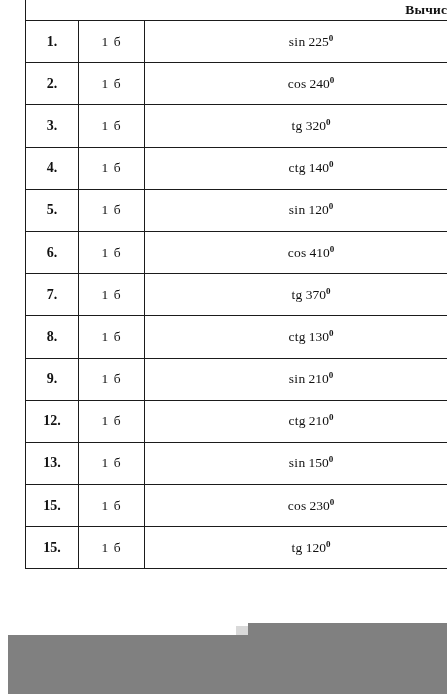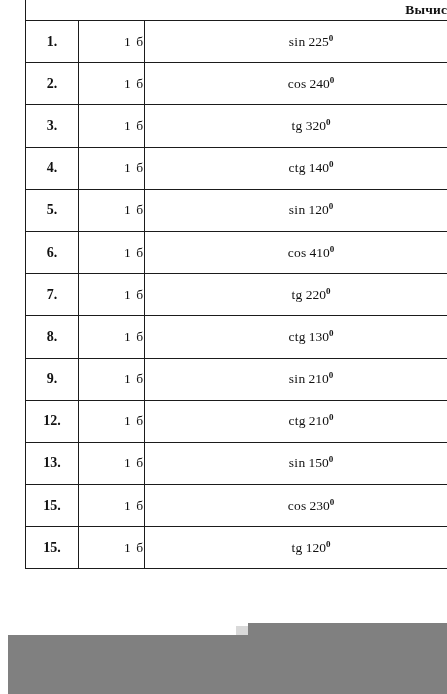--- a/index.html
+++ b/index.html
@@ -65,21 +65,21 @@
   col.c-num   { width: 53px; }
   col.c-pts   { width: 66px; }
   col.c-task  { width: 305px; }
 
   td.num {
     text-align: center;
     font-weight: bold;
     font-size: 14px;
   }
   td.pts {
-    text-align: right;
+    text-align: center;
     font-size: 13.5px;
     letter-spacing: 1px;
     margin-left: 12px;
   }
   td.task {
     text-align: center;
     font-size: 13.5px;
   }
   .task-inner { display: inline-block; white-space: nowrap; }
   .fn { letter-spacing: 0.3px; margin-left: 28px; }
@@ -157,21 +157,21 @@
           <td class="task"><span class="task-inner"><span class="fn">sin</span><span class="ang">120</span><sup class="deg">0</sup></span></td>
         </tr>
         <tr>
           <td class="num">6.</td>
           <td class="pts">1 б</td>
           <td class="task"><span class="task-inner"><span class="fn">cos</span><span class="ang">410</span><sup class="deg">0</sup></span></td>
         </tr>
         <tr>
           <td class="num">7.</td>
           <td class="pts">1 б</td>
-          <td class="task"><span class="task-inner"><span class="fn">tg</span><span class="ang">220</span><sup class="deg">0</sup></span></td>
+          <td class="task"><span class="task-inner"><span class="fn">tg</span><span class="ang">370</span><sup class="deg">0</sup></span></td>
         </tr>
         <tr>
           <td class="num">8.</td>
           <td class="pts">1 б</td>
           <td class="task"><span class="task-inner"><span class="fn">ctg</span><span class="ang">130</span><sup class="deg">0</sup></span></td>
         </tr>
         <tr>
           <td class="num">9.</td>
           <td class="pts">1 б</td>
           <td class="task"><span class="task-inner"><span class="fn">sin</span><span class="ang">210</span><sup class="deg">0</sup></span></td>

